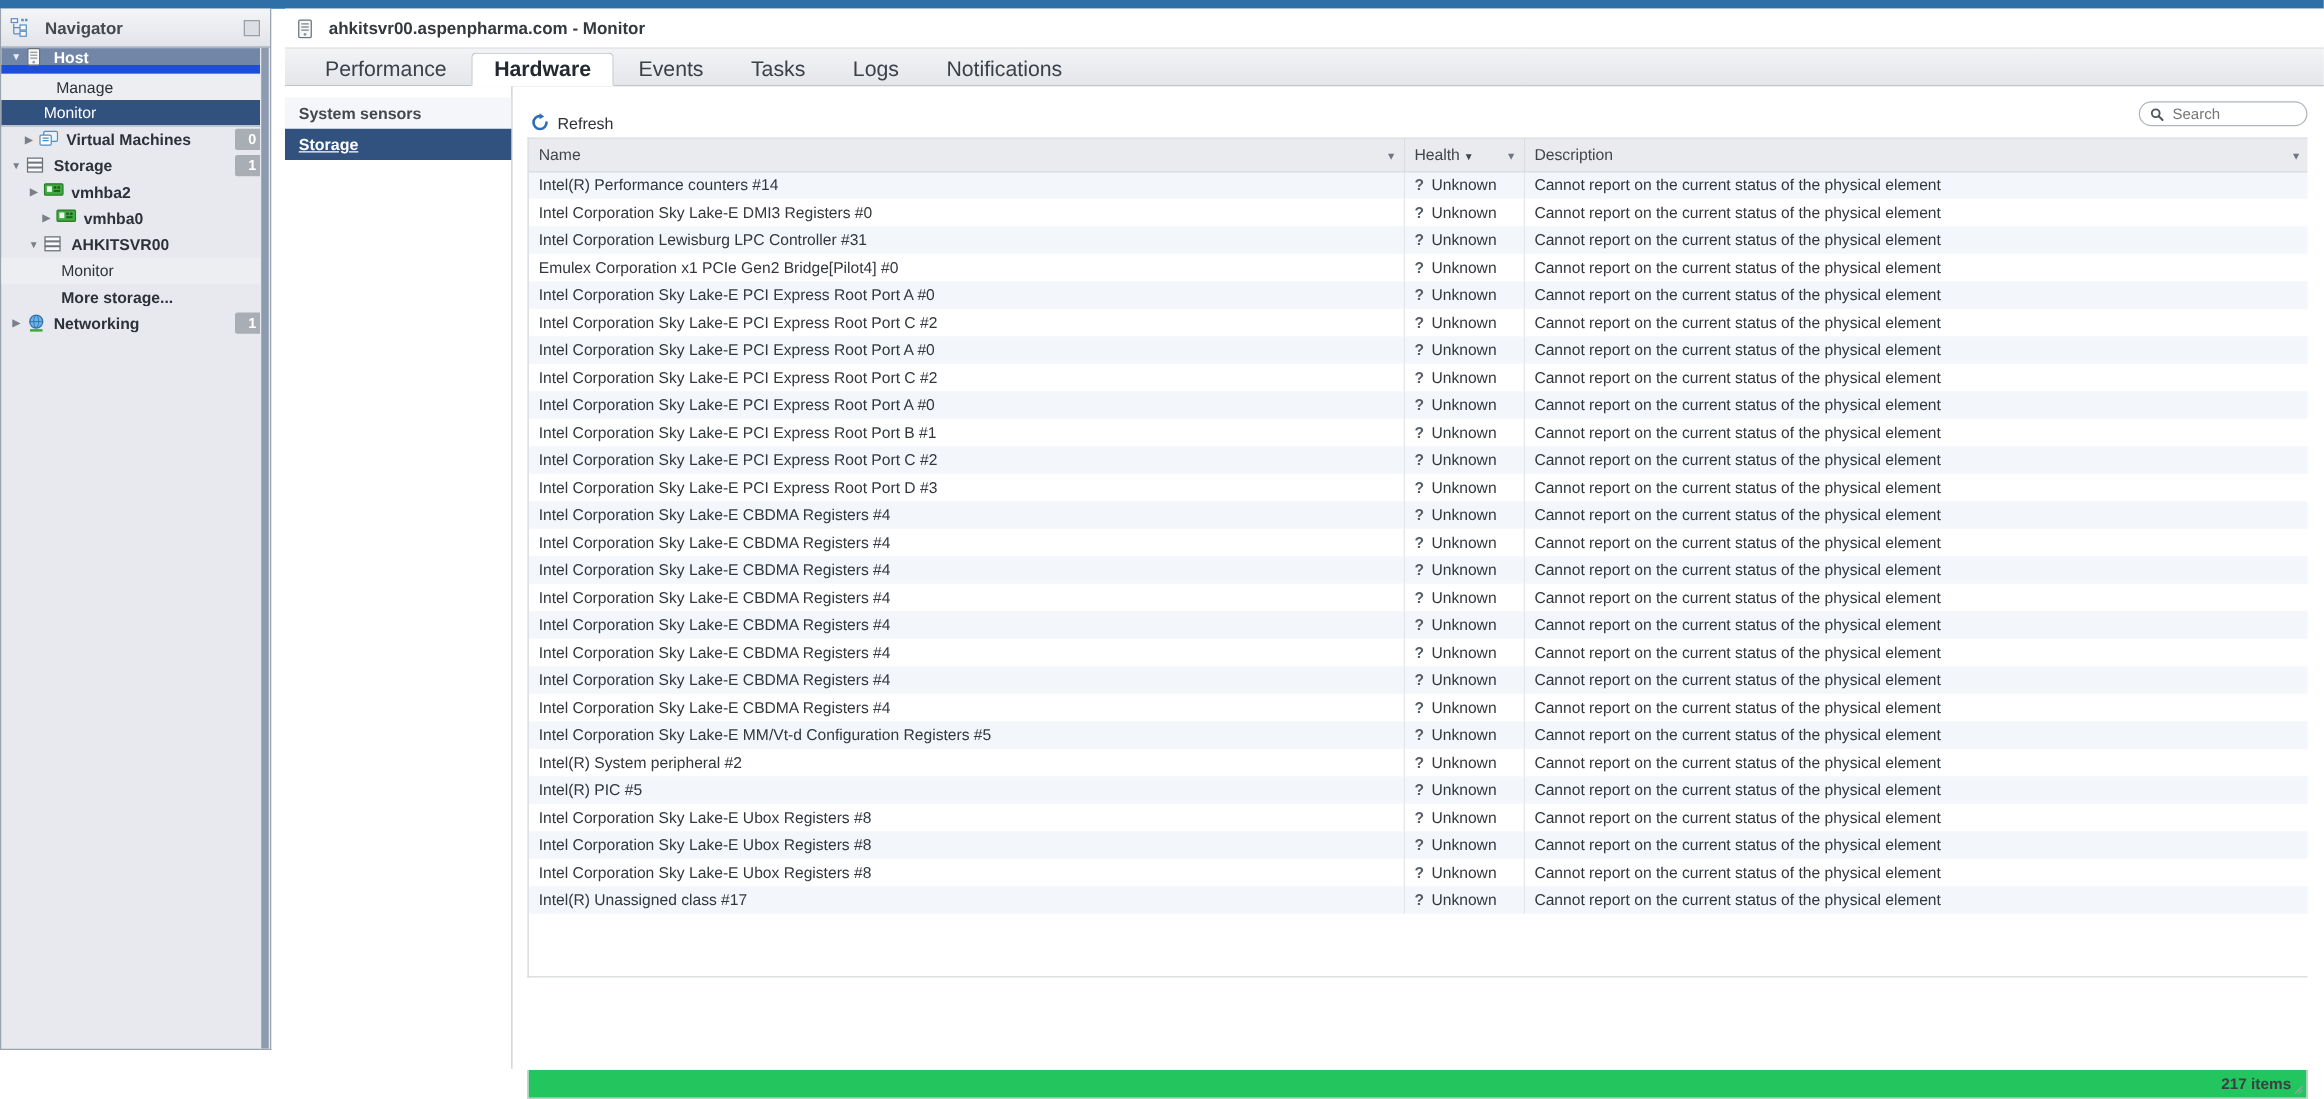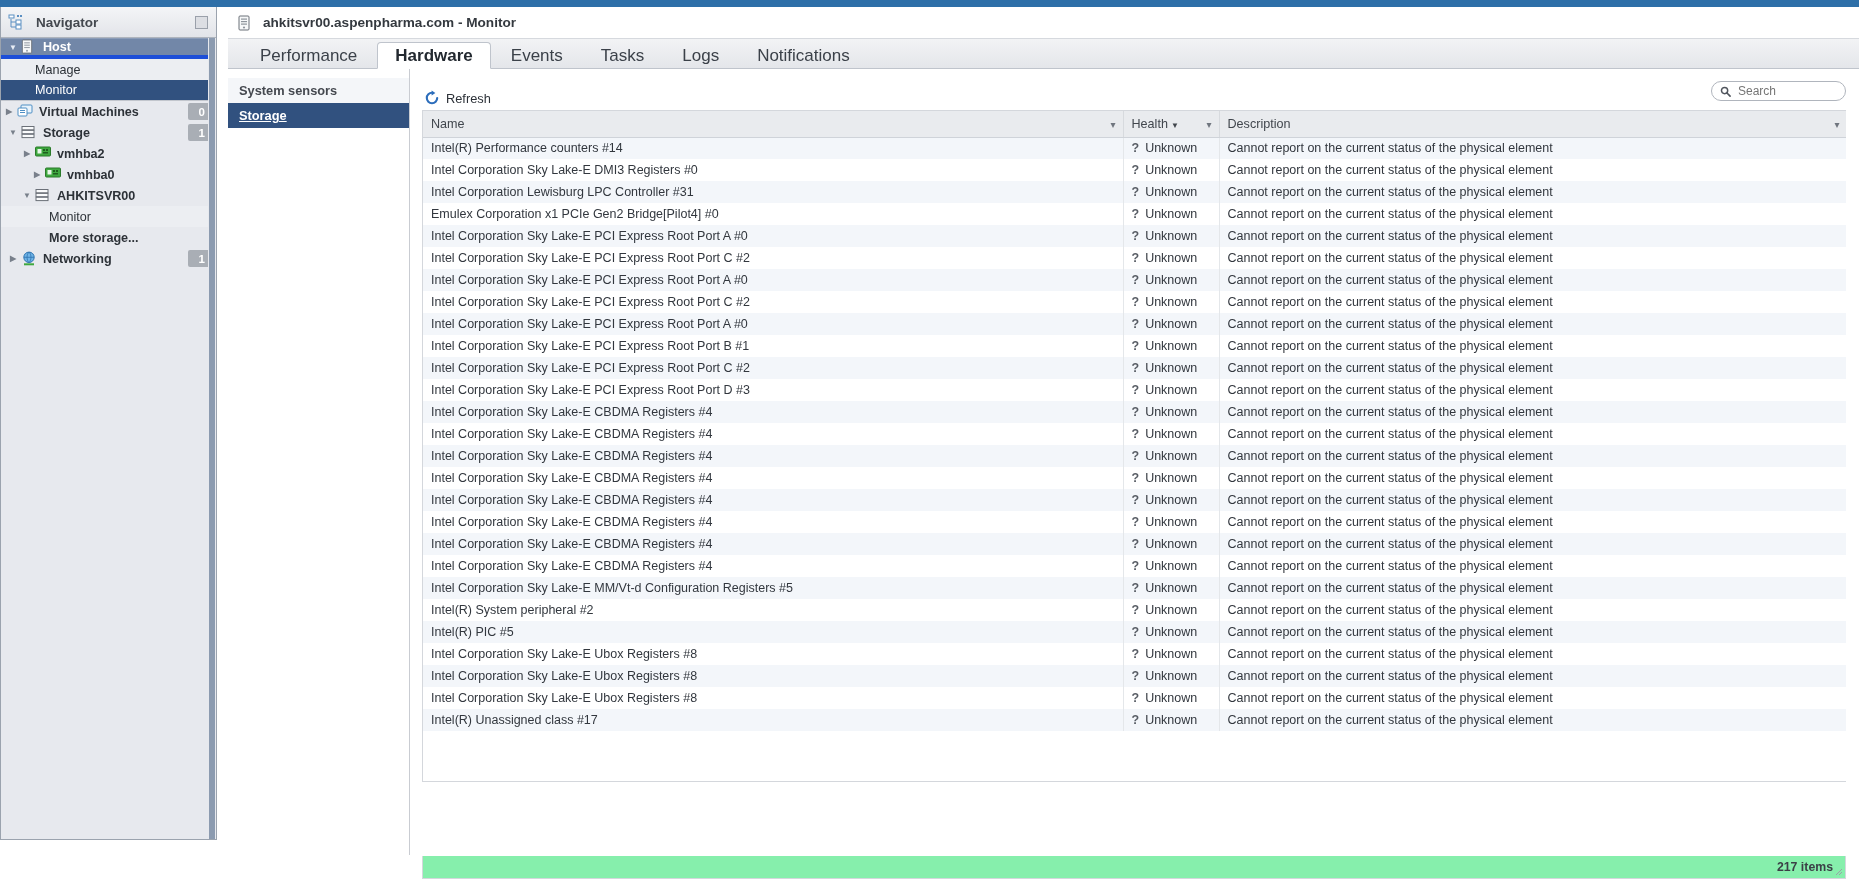--- a/index.html
+++ b/index.html
@@ -54,21 +54,21 @@
     padding-right: 6px;
     position: relative;
   }
   .nav-row.group { font-weight: bold; }
   .nav-row.selected {
     background: #31517f; color: #ffffff;
   }
   .nav-row.host-row {
     background: #7287a8; color: #ffffff;
     border-top: 1px solid #8b9cb8;
-    border-bottom: 4px solid #1d4ed8;
+    border-bottom: 7px solid #1d4ed8;
   }
   .nav-row.plain-child {
     background: #eceef2;
   }
   .nav-row.sep-bottom { border-bottom: 1px solid #c2c6cd; }
 
   .twisty {
     width: 16px; text-align: center;
     font-size: 8px; color: #79808b;
     flex: 0 0 16px;
@@ -247,21 +247,21 @@
   .col-desc  { width: 628px; }
   .qmark {
     font-weight: bold; color: #585d65;
     margin-right: 6px; font-size: 12.5px;
   }
 
   .table-footer {
     position: absolute;
     left: 12px; top: 787px;
     width: 1424px; height: 23px;
-    background: #86efac;
+    background: #22c55e;
     border: 1px solid #d4d7dc;
     border-top: none;
     display: flex; align-items: center; justify-content: flex-end;
     padding-right: 12px;
     font-size: 12.3px; color: #3b4047;
     font-weight: bold;
   }
   .table-footer .resize-grip {
     position: absolute; right: 2px; bottom: 2px;
     width: 8px; height: 8px;
@@ -300,29 +300,29 @@
             <svg width="12" height="15" viewBox="0 0 12 16">
               <rect x="1" y="1" width="10" height="14" rx="1" fill="#f7f8f9" stroke="#6b7078"></rect>
               <rect x="3" y="3.5" width="6" height="1.2" fill="#9aa0a8"></rect>
               <rect x="3" y="6" width="6" height="1.2" fill="#9aa0a8"></rect>
               <rect x="3" y="8.5" width="6" height="1.2" fill="#9aa0a8"></rect>
               <circle cx="6" cy="12.5" r="1.1" fill="#9aa0a8"></circle>
             </svg>
           </span>
           <span class="nav-label">Host</span>
         </div>
-        <div class="nav-row plain-child" style="padding-left: 18px;">
+        <div class="nav-row plain-child" style="padding-left: 28px;">
           <span class="twisty none"></span>
           <span class="nav-label">Manage</span>
         </div>
         <div class="nav-row selected sep-bottom" style="padding-left: 18px;">
           <span class="twisty none"></span>
           <span class="nav-label">Monitor</span>
         </div>
-        <div class="nav-row group" style="padding-left: 0;">
+        <div class="nav-row group" style="padding-left: 14px;">
           <span class="twisty closed"></span>
           <span class="nav-icon">
             <svg width="16" height="14" viewBox="0 0 16 14">
               <rect x="4" y="1" width="11" height="8" rx="1" fill="#e9f3fb" stroke="#4f8fc4"></rect>
               <rect x="1" y="4" width="9" height="8" rx="1" fill="#ffffff" stroke="#4f8fc4"></rect>
               <rect x="3" y="6" width="5" height="1" fill="#4f8fc4"></rect>
               <rect x="3" y="8" width="5" height="1" fill="#4f8fc4"></rect>
             </svg>
           </span>
           <span class="nav-label">Virtual Machines</span>

